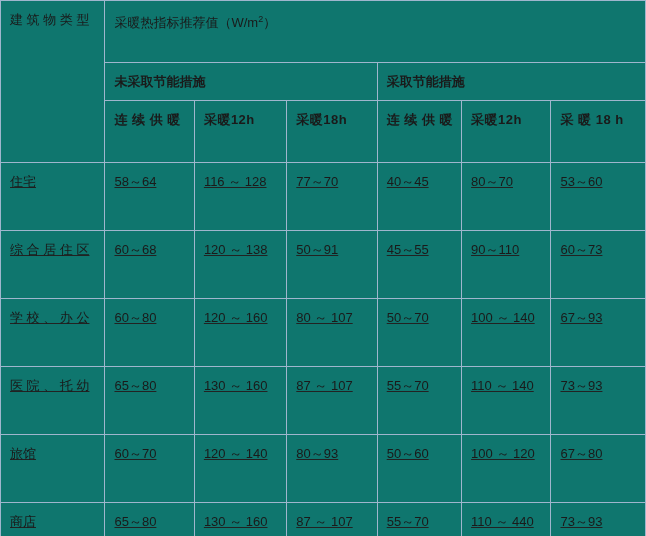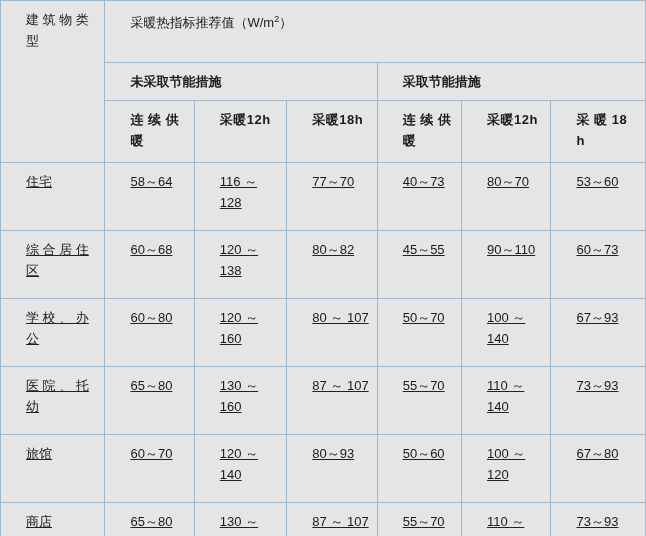--- a/index.html
+++ b/index.html
@@ -15,25 +15,25 @@
     overflow: hidden;
   }
   table.heat-table {
     border-collapse: collapse;
     width: 646px;
     table-layout: fixed;
   }
   table.heat-table td {
     border: 1px solid #9fb6cd;
     vertical-align: top;
-    padding: 8px 8px 8px 25px;
+    padding: 8px 8px 8px 9px;
     font-size: 13px;
     line-height: 21px;
     color: #1a1a1a;
-    background: #e5e5e5;
+    background: #0f766e;
     word-wrap: break-word;
   }
   td.col-type {
     width: 104px;
   }
   td.col-a { width: 89px; }
   td.col-b { width: 92px; }
   td.col-c { width: 90px; }
   td.col-d { width: 84px; }
   td.col-e { width: 89px; }
@@ -105,30 +105,30 @@
       <td class="col-f hdr sub-label">
         <span>采 暖 18 h</span>
       </td>
     </tr>
 
     <tr class="rowh-data">
       <td class="col-type"><span>住宅</span></td>
       <td class="col-a"><span>58～64</span></td>
       <td class="col-b"><span>116 ～ 128</span></td>
       <td class="col-c"><span>77～70</span></td>
-      <td class="col-d"><span>40～73</span></td>
+      <td class="col-d"><span>40～45</span></td>
       <td class="col-e"><span>80～70</span></td>
       <td class="col-f"><span>53～60</span></td>
     </tr>
 
     <tr class="rowh-data">
       <td class="col-type"><span>综 合 居 住 区</span></td>
       <td class="col-a"><span>60～68</span></td>
       <td class="col-b"><span>120 ～ 138</span></td>
-      <td class="col-c"><span>80～82</span></td>
+      <td class="col-c"><span>50～91</span></td>
       <td class="col-d"><span>45～55</span></td>
       <td class="col-e"><span>90～110</span></td>
       <td class="col-f"><span>60～73</span></td>
     </tr>
 
     <tr class="rowh-data">
       <td class="col-type"><span>学 校 、 办 公</span></td>
       <td class="col-a"><span>60～80</span></td>
       <td class="col-b"><span>120 ～ 160</span></td>
       <td class="col-c"><span>80 ～ 107</span></td>

